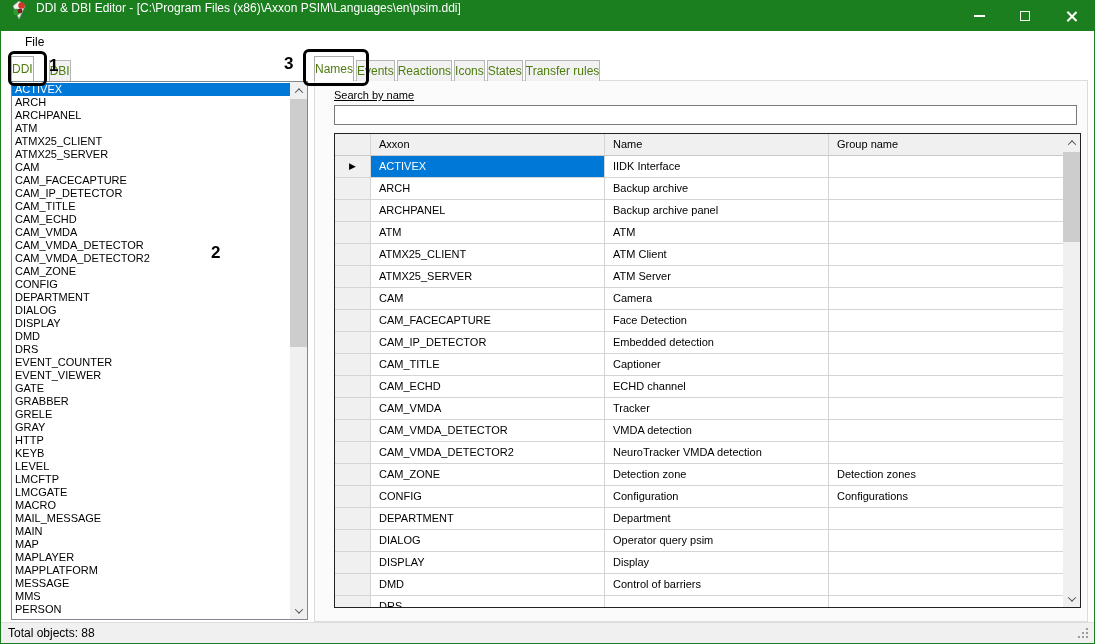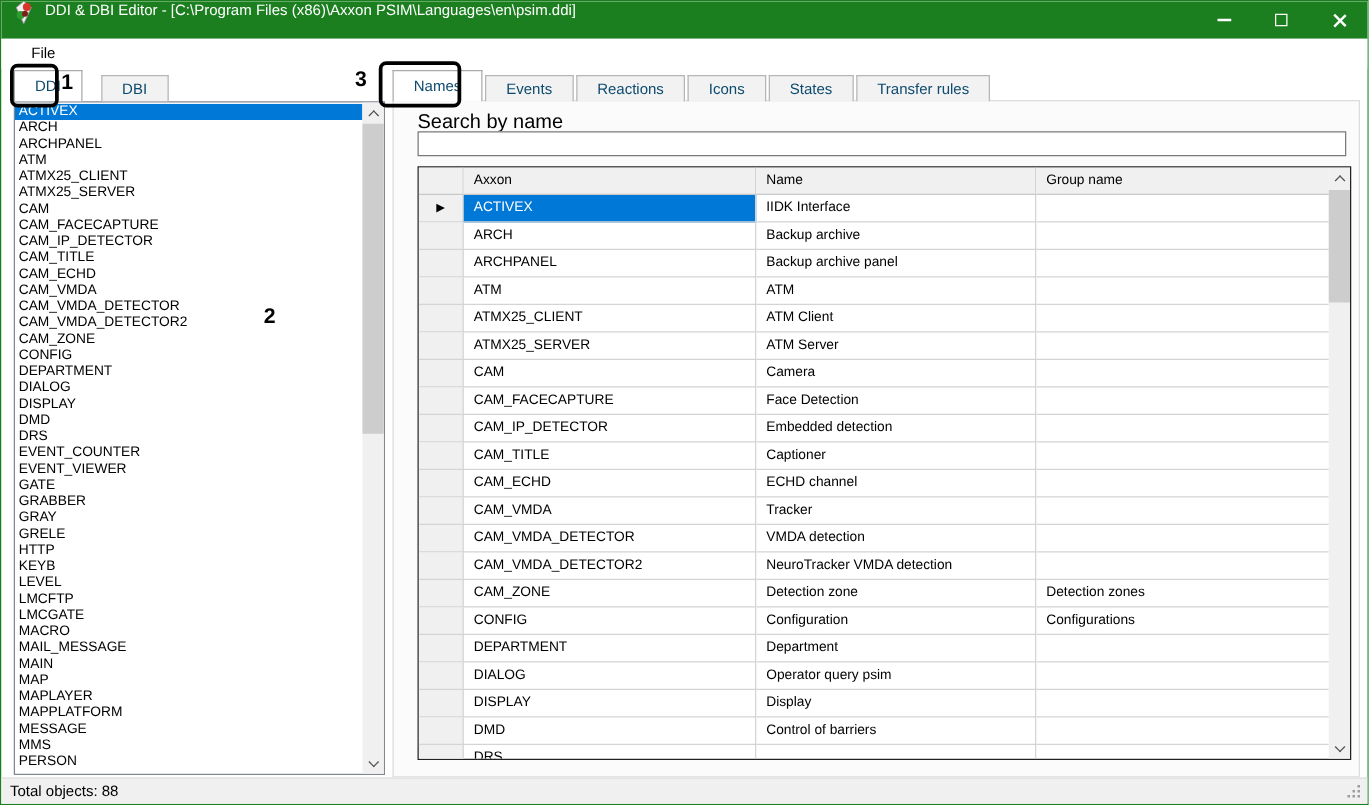--- a/index.html
+++ b/index.html
@@ -20,21 +20,21 @@
   .glyph-close::after { transform:rotate(-45deg); }
 
   
   .menubar { position:absolute; left:0; top:30px; width:100%; height:24px; background:#ffffff; }
   .menu-item { display:inline-block; padding:4px 10px; margin-left:14px; font-size:12px; color:#000; }
 
   
   .tabstrip { position:absolute; display:flex; align-items:flex-end; height:25px; top:55px; z-index:5; }
   .left-strip { left:10px; }
   .right-strip { left:313px; }
-  .tab { font-size:12px; color:#0c4a6e; padding:0 16px; height:21px; line-height:20px; background:#f2f2f2; border:1px solid #b6b6b6; border-bottom:none; margin-right:2px; white-space:nowrap; }
+  .tab { font-size:12px; color:#4d7c0f; padding:0 0; height:21px; line-height:20px; background:#f2f2f2; border:1px solid #b6b6b6; border-bottom:none; margin-right:2px; white-space:nowrap; }
   .tab.active { height:25px; line-height:24px; background:#ffffff; border-color:#ababab; }
   .tab-gap { width:13px; }
 
   
   .tabpage { position:absolute; left:313px; top:79px; width:774px; height:542px; background:#fbfbfb; border:1px solid #dcdcdc; z-index:1; }
 
   
   .listbox { position:absolute; left:10px; top:80px; width:297px; height:539px; background:#fff; border:1px solid #828790; z-index:2; }
   .list-inner { position:absolute; left:0; top:1px; right:17px; bottom:0; overflow:hidden; }
   .list-item { height:13px; line-height:13px; font-size:11px; padding-left:3px; white-space:nowrap; color:#000; }
@@ -46,21 +46,21 @@
   .scroll-arrow.up { top:0; }
   .scroll-arrow.down { bottom:0; }
   .chev { display:block; width:6px; height:6px; border-left:1.6px solid #505050; border-top:1.6px solid #505050; }
   .chev.u { transform:rotate(45deg) translate(1px,1px); }
   .chev.d { transform:rotate(225deg) translate(1px,1px); }
   .scroll-thumb { position:absolute; left:0; width:17px; background:#cdcdcd; }
   .list-thumb { top:17px; height:248px; }
   .grid-thumb { top:18px; height:90px; }
 
   
-  .search-label { position:absolute; left:333px; top:88px; font-size:16px; color:#000; z-index:3; }
+  .search-label { position:absolute; left:333px; top:88px; font-size:11px; color:#000; z-index:3;text-decoration:underline; }
   .search-input { position:absolute; left:333px; top:104px; width:743px; height:20px; border:1px solid #7a7a7a; background:#fff; font-size:11px; padding:0 4px; z-index:3; outline:none; }
 
   
   .grid { position:absolute; left:333px; top:132px; width:747px; height:475px; border:1px solid #222222; background:#fff; overflow:hidden; z-index:3; }
   .grid-table { position:absolute; left:0; top:0; width:728px; }
   .g-row { display:flex; height:22px; }
   .g-row.clipped { height:11px; overflow:hidden; }
   .g-cell { height:22px; line-height:21px; font-size:11px; color:#000; border-right:1px solid #d4d4d4; border-bottom:1px solid #d4d4d4; padding-left:8px; white-space:nowrap; overflow:hidden; }
   .g-cell:nth-child(1) { width:36px; padding-left:0; background:#f0f0f0; display:flex; align-items:center; justify-content:center; }
   .g-cell:nth-child(2) { width:234px; }
@@ -154,22 +154,22 @@
         <div class="list-item">CONFIG</div>
         <div class="list-item">DEPARTMENT</div>
         <div class="list-item">DIALOG</div>
         <div class="list-item">DISPLAY</div>
         <div class="list-item">DMD</div>
         <div class="list-item">DRS</div>
         <div class="list-item">EVENT_COUNTER</div>
         <div class="list-item">EVENT_VIEWER</div>
         <div class="list-item">GATE</div>
         <div class="list-item">GRABBER</div>
+        <div class="list-item">GRELE</div>
         <div class="list-item">GRAY</div>
-        <div class="list-item">GRELE</div>
         <div class="list-item">HTTP</div>
         <div class="list-item">KEYB</div>
         <div class="list-item">LEVEL</div>
         <div class="list-item">LMCFTP</div>
         <div class="list-item">LMCGATE</div>
         <div class="list-item">MACRO</div>
         <div class="list-item">MAIL_MESSAGE</div>
         <div class="list-item">MAIN</div>
         <div class="list-item">MAP</div>
         <div class="list-item">MAPLAYER</div>

